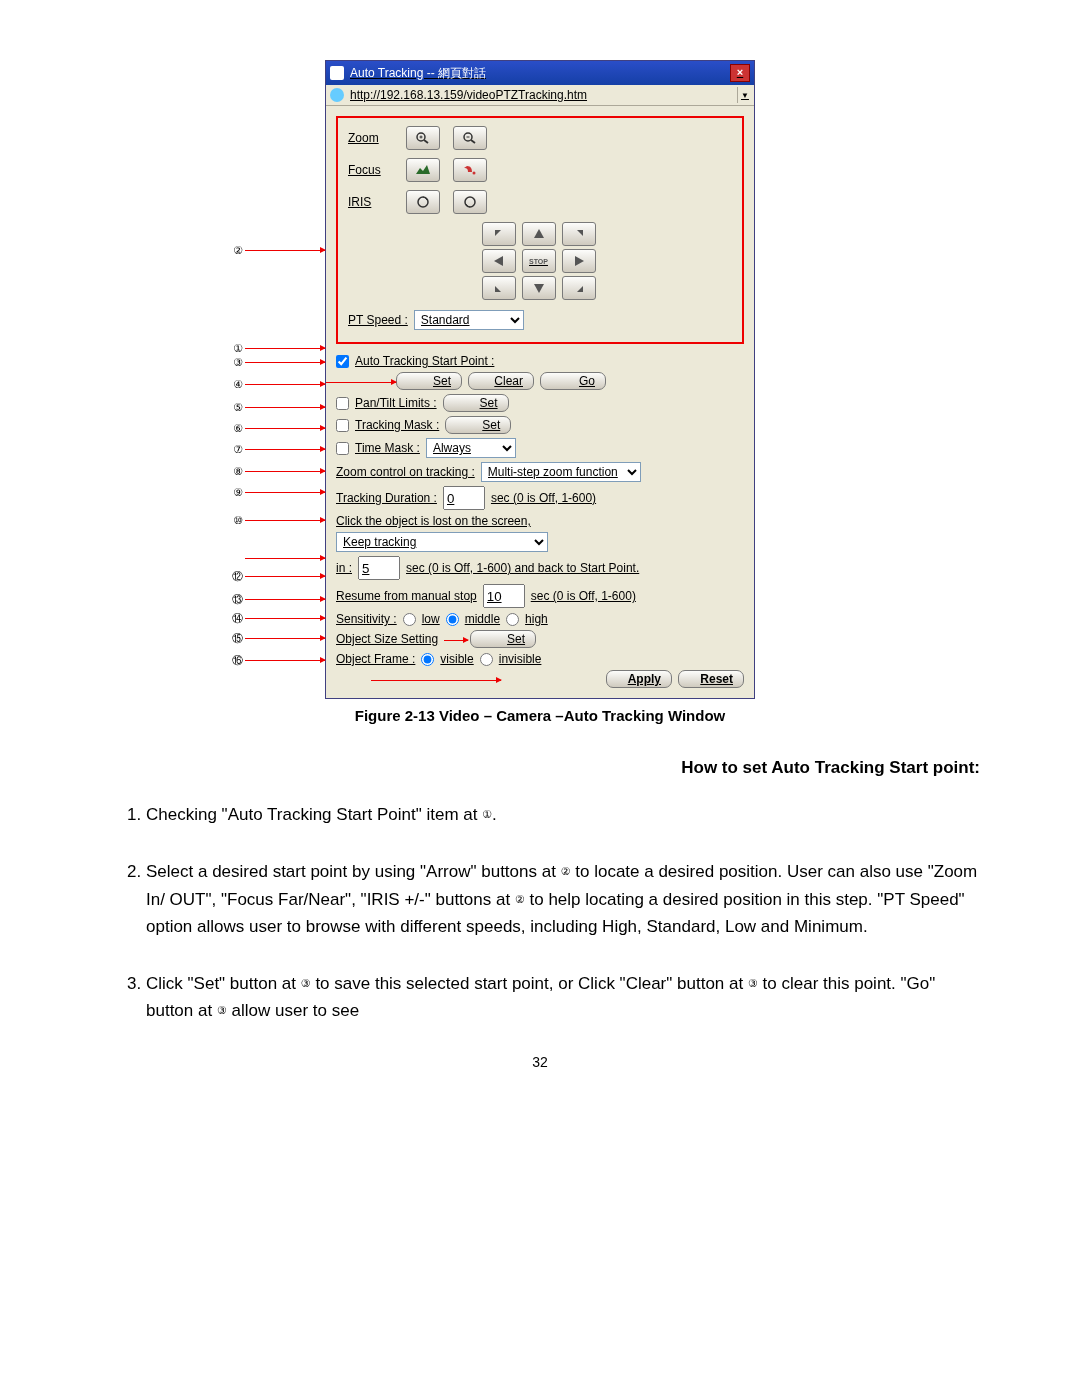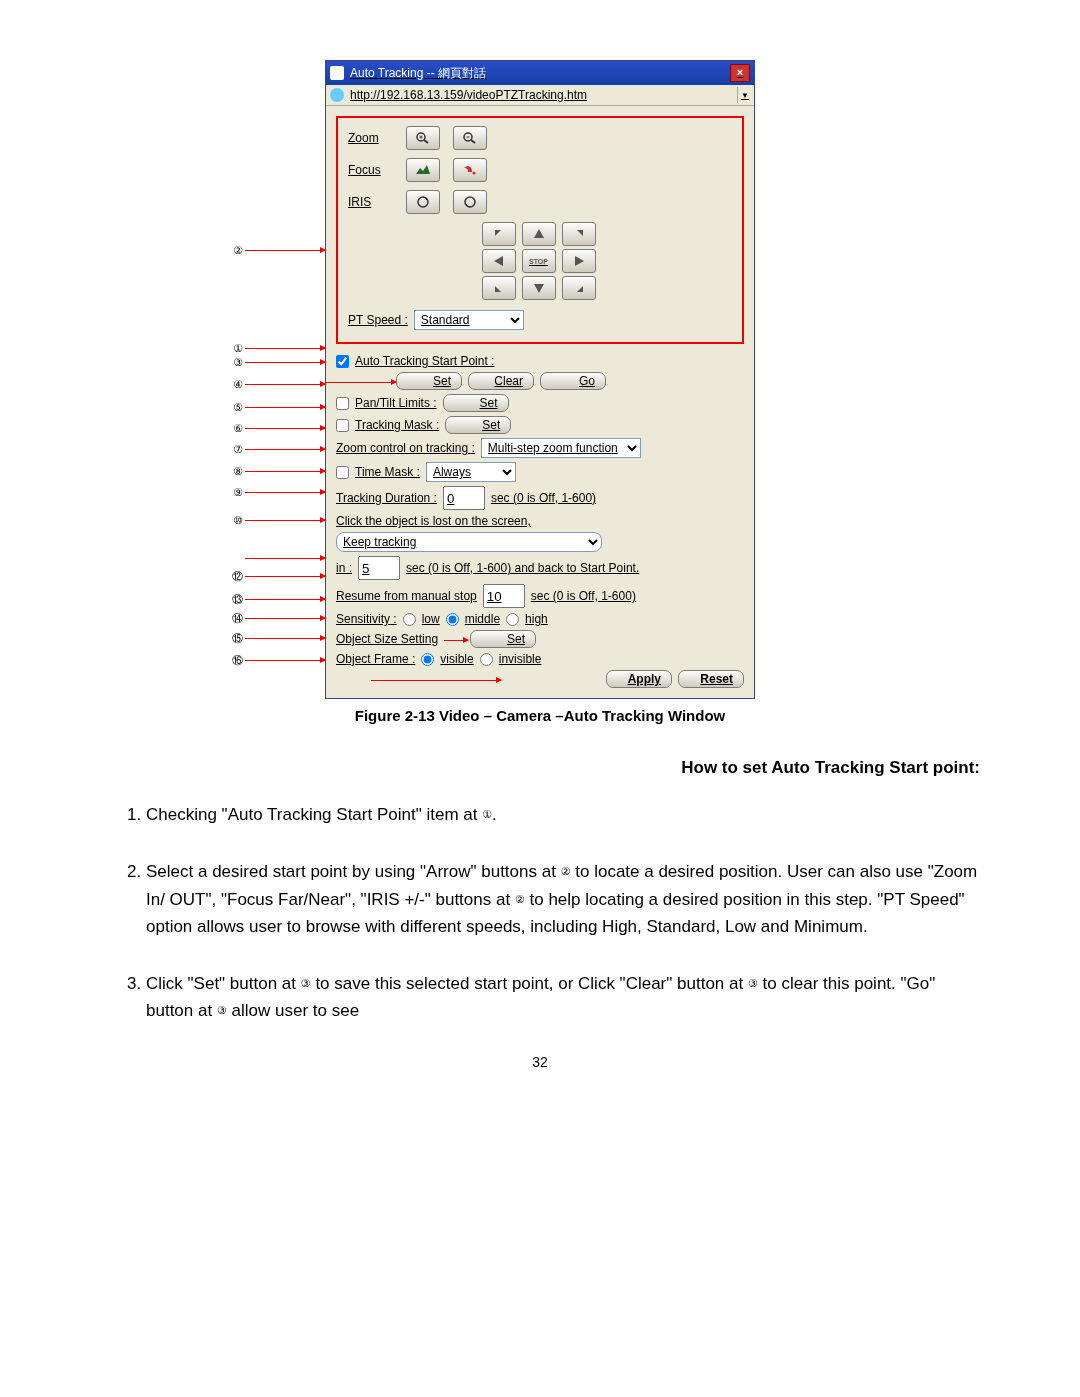--- a/index.html
+++ b/index.html
@@ -419,40 +419,40 @@
             <span class="txtbtn">Set</span>
           </div>
           <div class="row">
             <span class="cblabel">
                 <input type="checkbox" style="">
                 <span>Tracking Mask :</span>
               </span>
             <span class="txtbtn">Set</span>
           </div>
           <div class="row">
-            <span>Zoom control on tracking :</span>
-            <select class="sel" style="width:160px;"><option>Multi-step zoom function</option></select>
-          </div>
-          <div class="row">
             <span class="cblabel">
                 <input type="checkbox" style="">
                 <span>Time Mask :</span>
               </span>
             <select class="sel" style="width:90px;"><option>Always</option></select>
           </div>
           <div class="row">
+            <span>Zoom control on tracking :</span>
+            <select class="sel" style="width:160px;"><option>Multi-step zoom function</option></select>
+          </div>
+          <div class="row">
             <span>Tracking Duration :</span>
             <input class="tin" style="width: 34px;" value="0">
             <span>sec (0 is Off, 1-600)</span>
           </div>
           <div class="row">
             <span>Click the object is lost on the screen,</span>
           </div>
           <div class="row">
-            <select class="sel" style="width:266px;border-radius:8px;"><option>Keep tracking</option></select>
+            <select class="sel" style="width:212px;"><option>Keep tracking</option></select>
           </div>
           <div class="row">
             <span>in :</span>
             <input class="tin" style="width: 34px;" value="5">
             <span>sec (0 is Off, 1-600)  and back to Start Point.</span>
           </div>
           <div class="row">
             <span>Resume from manual stop</span>
             <input class="tin" style="width: 34px;" value="10">
             <span>sec (0 is Off, 1-600)</span>

